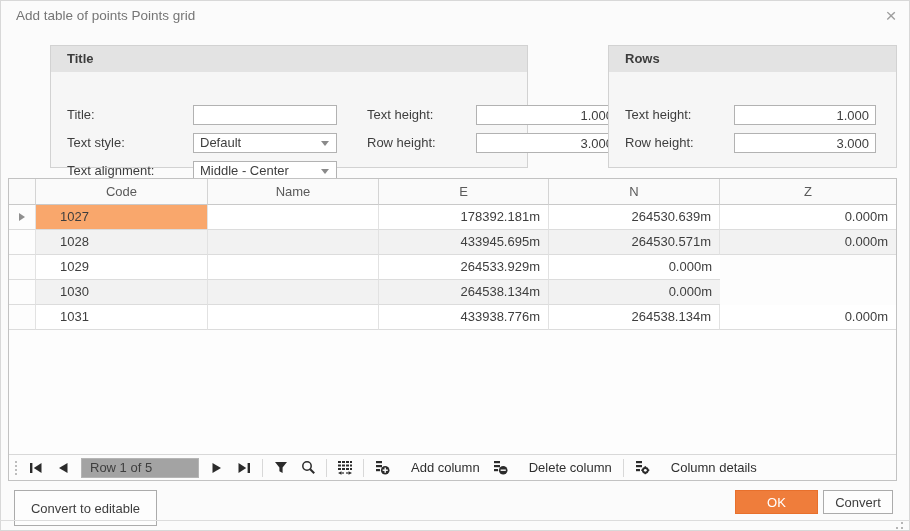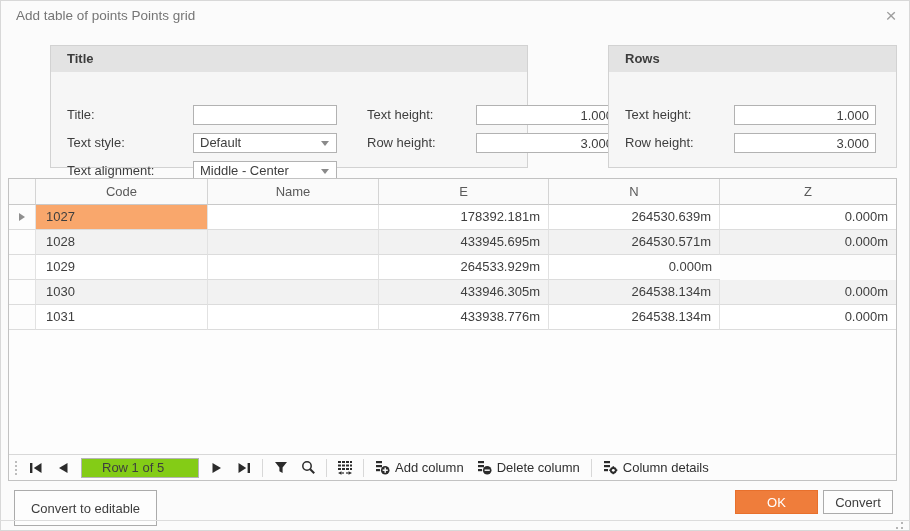--- a/index.html
+++ b/index.html
@@ -40,38 +40,38 @@
                 border:1px solid #c2c2c2; background:#fdfdfd; }
   .grid-row { display:grid; grid-template-columns:27px 172px 171px 170px 171px 176px; }
   .gh { height:26px; line-height:25px; text-align:center; color:#5a5a5a;
         background:#fafafa; border-bottom:1px solid #c9c9c9; border-right:1px solid #d4d4d4; }
   .gh:last-child { border-right:none; }
   .gh.sel { border-right:1px solid #d4d4d4; }
   .gc { height:25px; line-height:24px; border-bottom:1px solid #dcdcdc;
         border-right:1px solid #e2e2e2; background:#fff; overflow:hidden; white-space:nowrap; }
   .gc:last-child { border-right:none; }
   .row-alt .gc { background:#f2f2f2; }
-  .gc.c-name { padding-left:10px; text-align:left; }
+  .gc.c-name { padding-left:24px; text-align:left; }
   .gc.c-num  { padding-right:8px; text-align:right; }
   .gc.c-sel  { display:flex; align-items:center; justify-content:center; background:#fdfdfd; }
   .gc.selected { background:#f9a76c; }
   .row-ptr { width:0; height:0; border-top:4px solid transparent;
              border-bottom:4px solid transparent; border-left:6px solid #8f8f8f; }
   .grid-filler { position:absolute; left:0; right:0; top:151px; bottom:26px; background:#fdfdfd; }
   
   .toolbar { position:absolute; left:0; right:0; bottom:0; height:26px;
              border-top:1px solid #d8d8d8; background:#fcfcfc;
              display:flex; align-items:center; padding:0 6px; gap:9px; }
   .tb-grip { height:14px; border-left:2px dotted #bdbdbd; margin-right:1px; }
   .tb-btn { width:18px; height:18px; display:flex; align-items:center; justify-content:center; }
   .tb-sep { width:1px; height:18px; background:#d8d8d8; }
-  .tb-rowbox { width:118px; height:20px; border:1px solid #b5b5b5; background:#84cc16;
-               padding:0 20px; font-family:"Liberation Sans", sans-serif; font-size:13px;
+  .tb-rowbox { width:118px; height:20px; border:1px solid #b5b5b5; background:#a3a3a3;
+               padding:0 8px; font-family:"Liberation Sans", sans-serif; font-size:13px;
                color:#3e3e3e; outline:none; }
-  .tb-colbtn { display:flex; align-items:center; gap:5px; color:#2f2f2f; padding:0 2px; }
+  .tb-colbtn { display:flex; align-items:center; gap:21px; color:#2f2f2f; padding:0 2px; }
   
   .btn { position:absolute; height:24px; border:1px solid #ababab; background:#fdfdfd;
          font-family:"Liberation Sans", sans-serif; font-size:13px; color:#3e3e3e;
          display:flex; align-items:center; justify-content:center; }
   .btn-convert { left:14px; top:490px; width:143px; height:36px; }
   .btn-ok { left:735px; top:490px; width:83px; background:#ef7d3b;
             border-color:#e8702c; color:#fff; }
   .btn-cancel { left:823px; top:490px; width:70px; }
   .bottom-line { position:absolute; left:0; top:520px; width:910px; height:0;
                  border-top:1px solid #dcdcdc; }
@@ -151,21 +151,20 @@
     <div class="gc c-name">1029</div>
     <div class="gc c-name"></div>
     <div class="gc c-num">264533.929m</div>
     <div class="gc c-num">0.000m</div>
   </div>
 
   <div class="grid-row row-alt">
     <div class="gc c-sel"></div>
     <div class="gc c-name">1030</div>
     <div class="gc c-name"></div>
-    <div class="gc c-num">433946.305m</div>
     <div class="gc c-num">264538.134m</div>
     <div class="gc c-num">0.000m</div>
   </div>
 
   <div class="grid-row">
     <div class="gc c-sel"></div>
     <div class="gc c-name">1031</div>
     <div class="gc c-name"></div>
     <div class="gc c-num">433938.776m</div>
     <div class="gc c-num">264538.134m</div>

